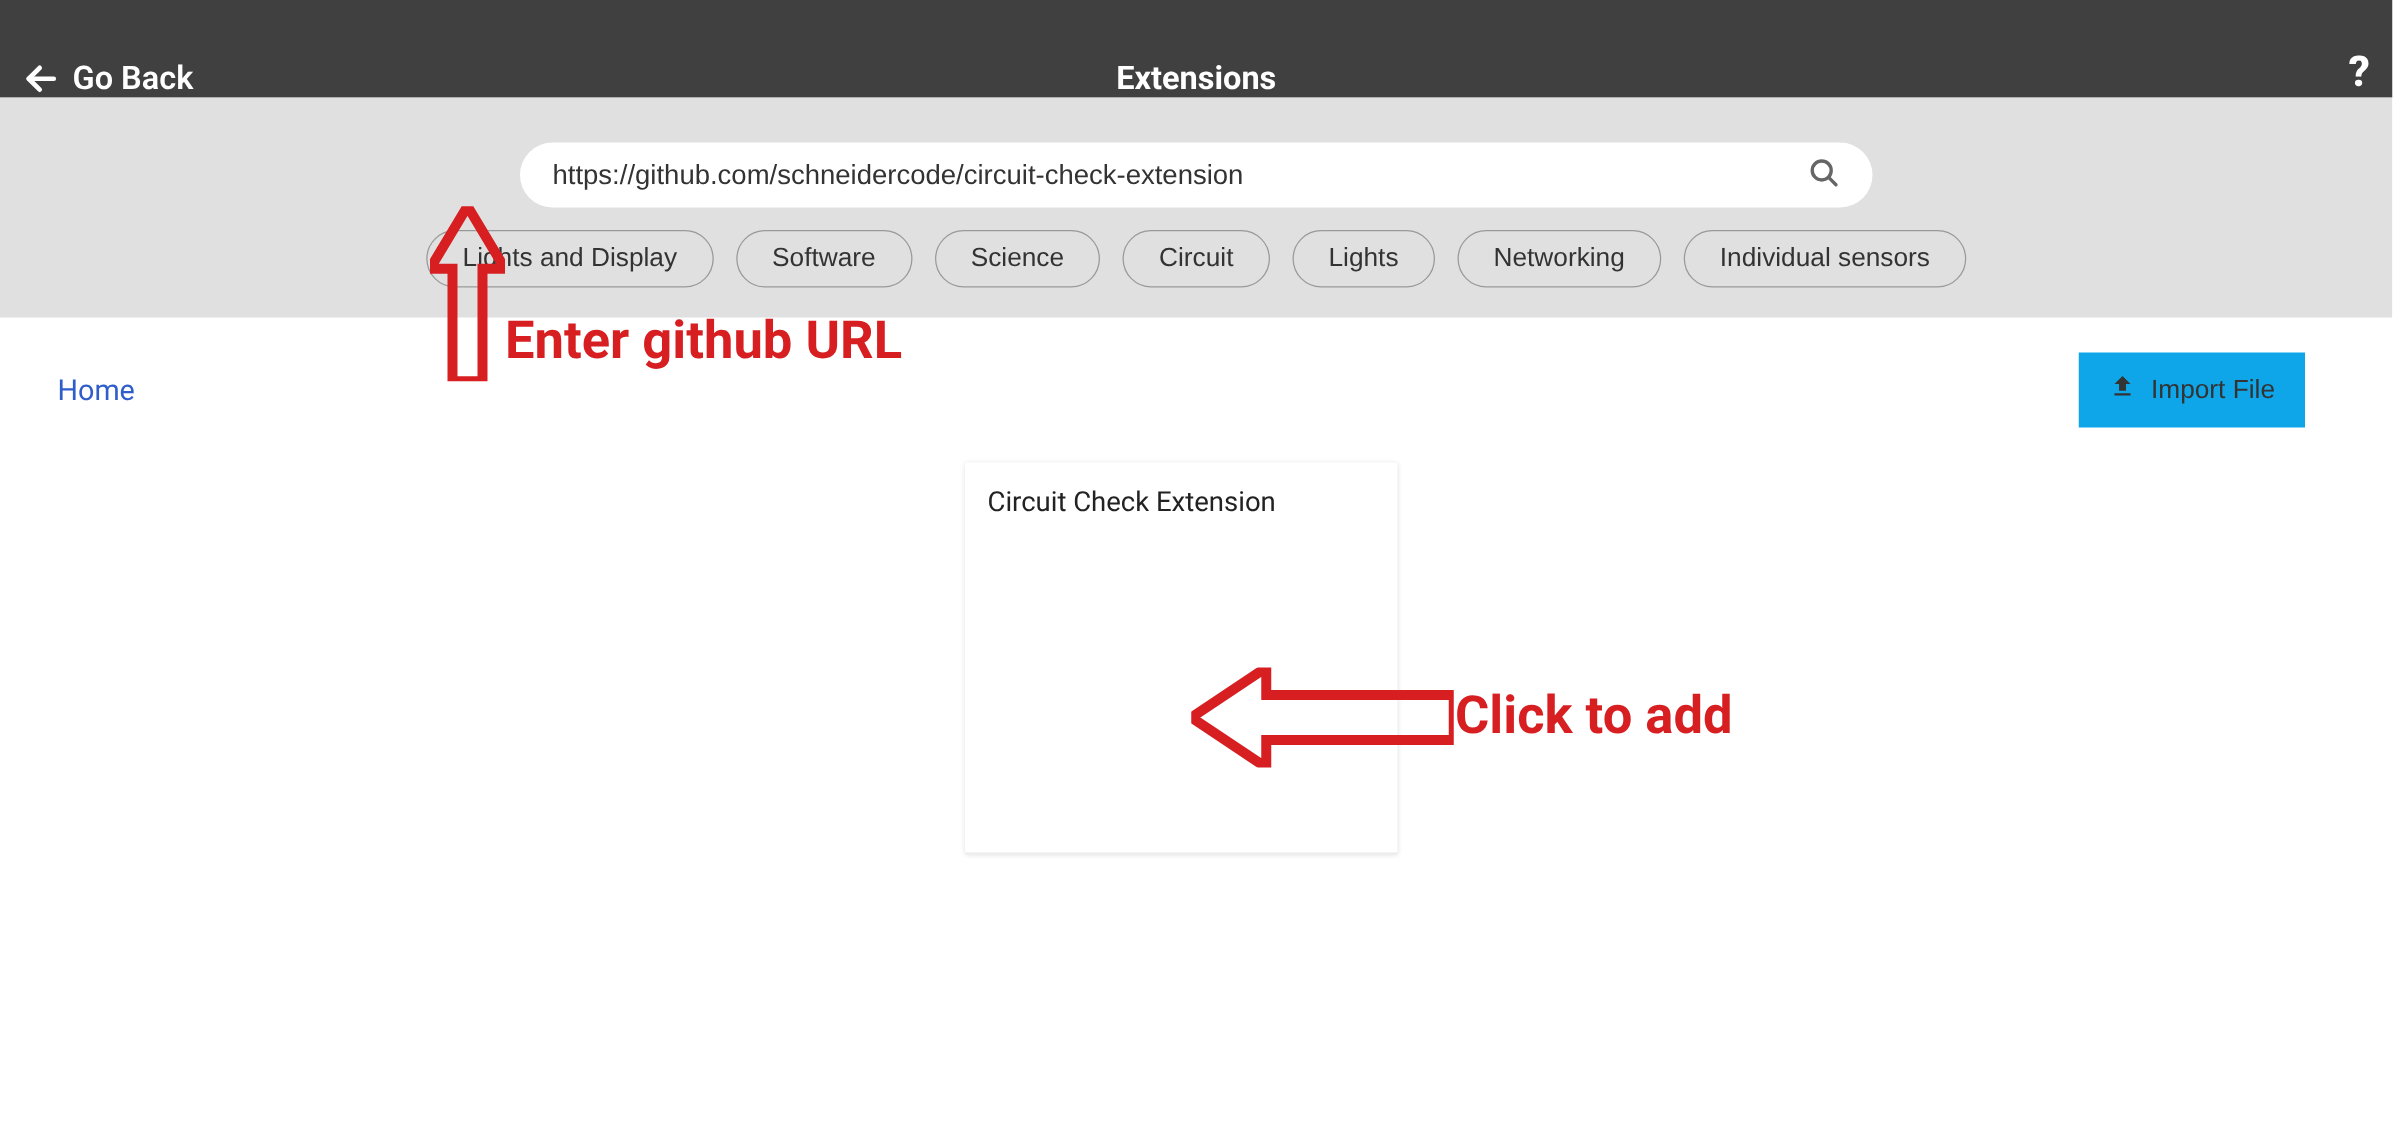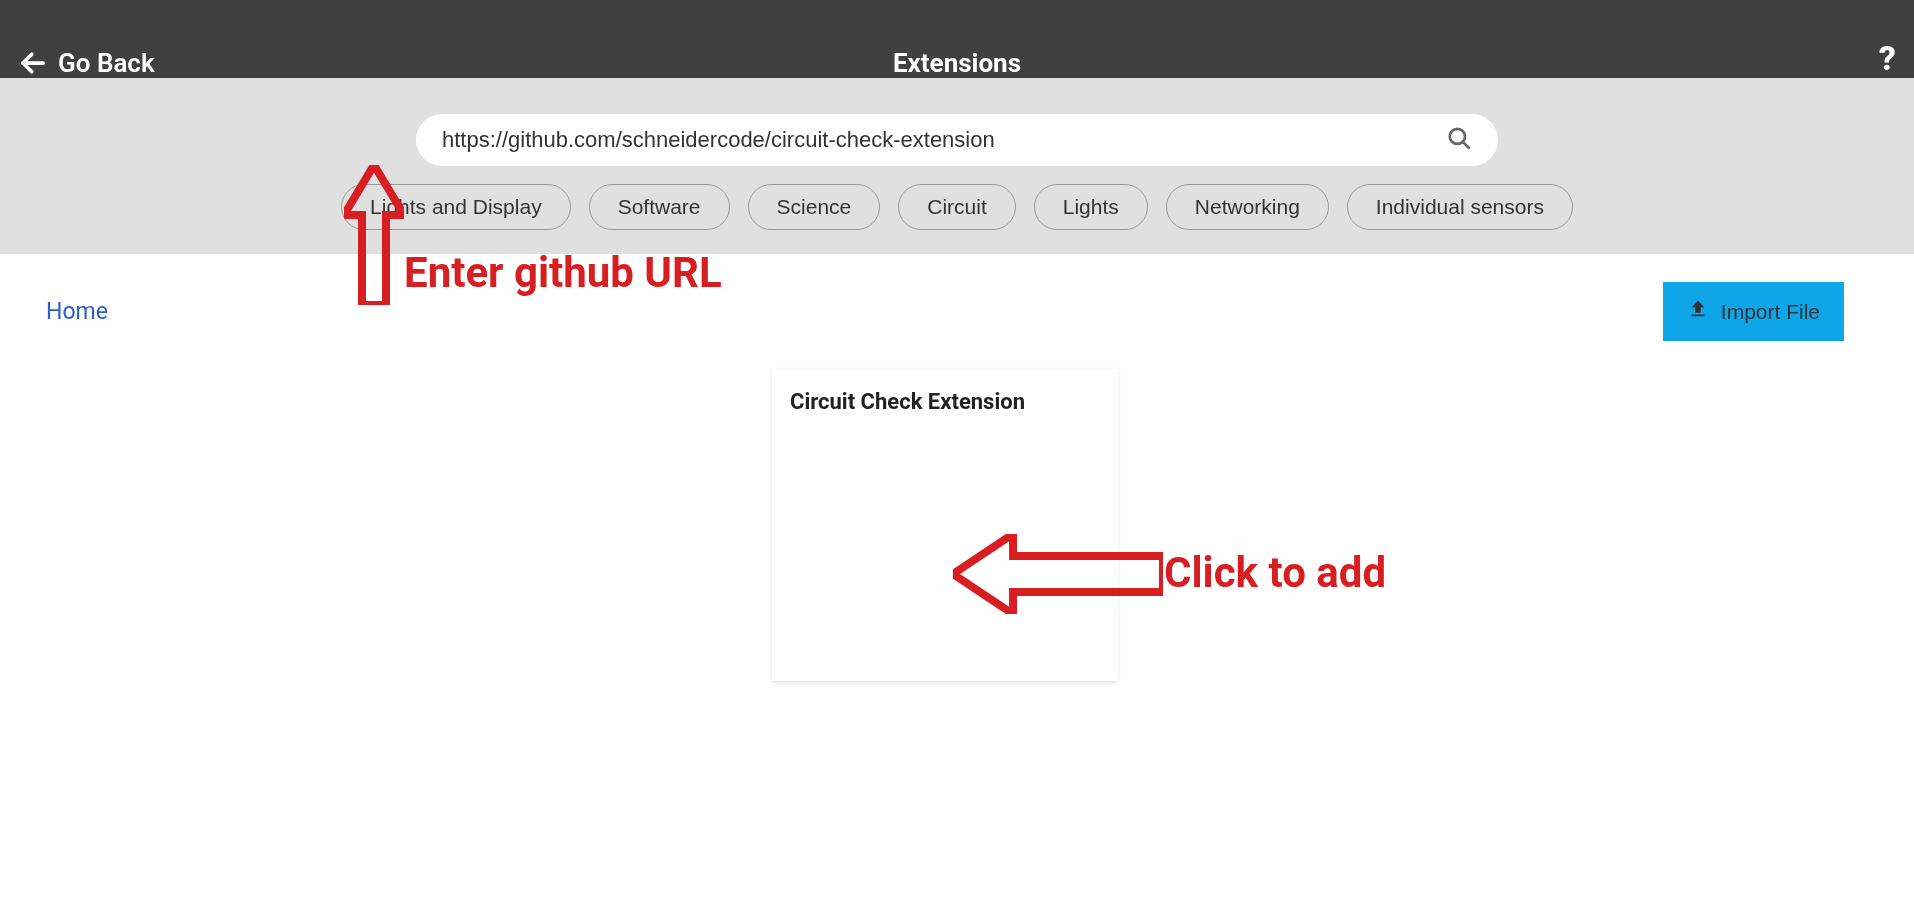--- a/index.html
+++ b/index.html
@@ -116,21 +116,21 @@
     .card {
       width: 346px;
       background: #fff;
       border-radius: 2px;
       box-shadow: 0 1px 4px rgba(0,0,0,0.12);
       margin: 0 auto;
       cursor: pointer;
     }
     .card-title {
       font-size: 22px;
-      font-weight: 700;
+      font-weight: 400;
       color: #222;
       padding: 20px 18px 8px 18px;
     }
     .card-body {
       height: 260px;
       border-bottom: 1px solid #e9e9e9;
     }
     .card-desc {
       padding: 14px 18px 6px 18px;
       font-size: 19px;

